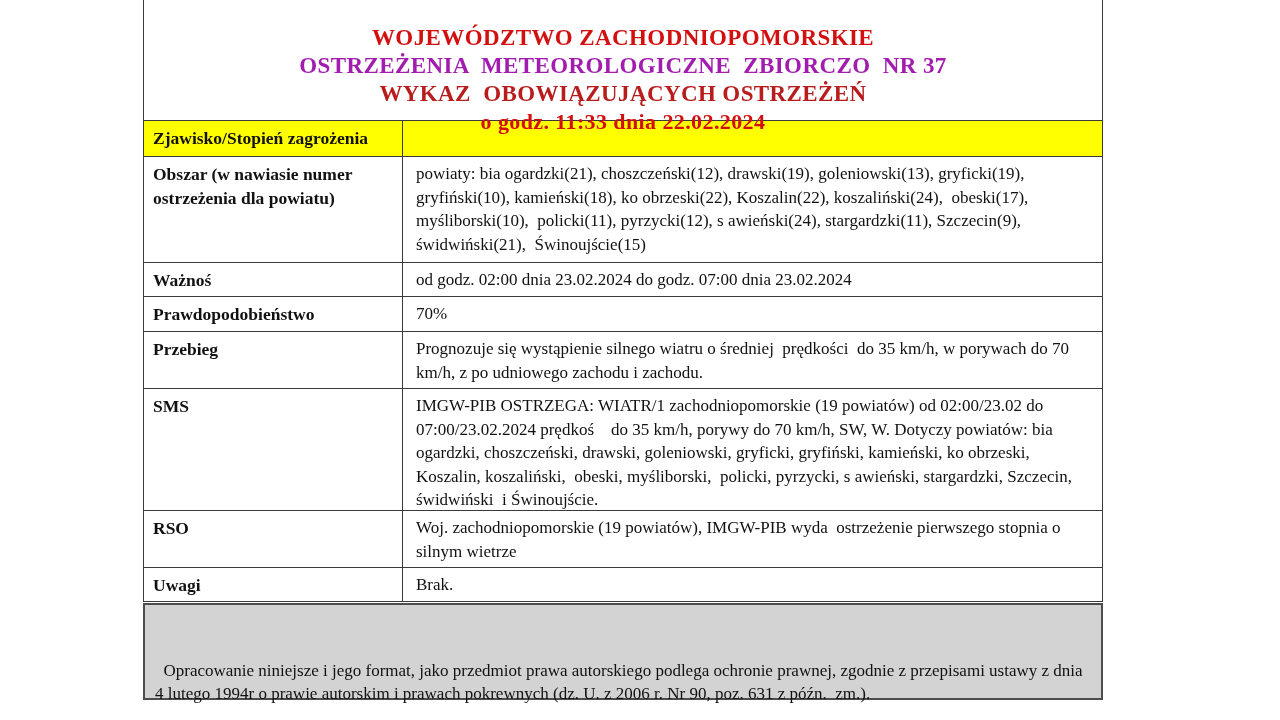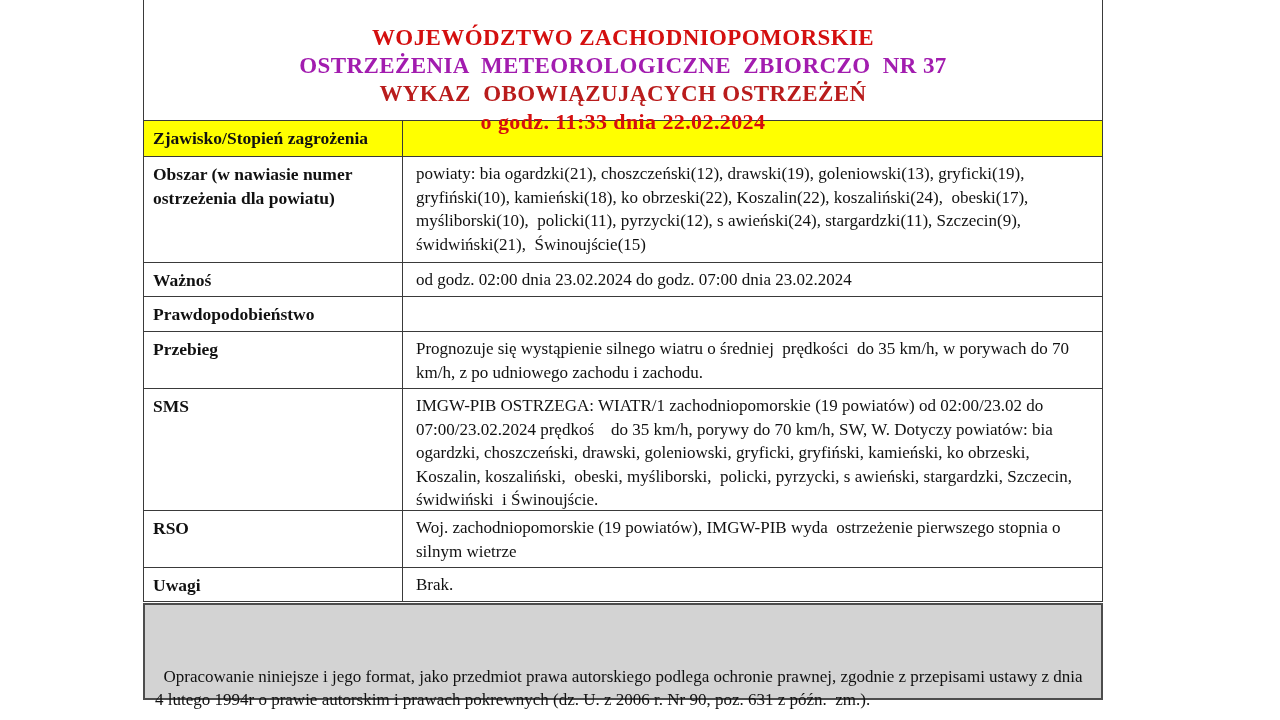--- a/index.html
+++ b/index.html
@@ -26,29 +26,29 @@
     padding:5px 6px 0 9px; white-space:pre-wrap;
   }
   .t-value {
     flex:1; font-size:17px; line-height:23.5px;
     padding:5px 12px 0 13px; white-space:pre-wrap;
   }
 
   .r-phenomenon { height:36px;flex-direction:column; }
   .r-area       { height:106px; }
   .r-validity   { height:34px; }
-  .r-probability{ height:35px;flex-direction:column; }
+  .r-probability{ height:35px; }
   .r-course     { height:57px; }
   .r-sms        { height:122px; }
   .r-rso        { height:57px; }
   .r-remarks    { height:35px; border-bottom:1px solid #3a3a3a; }
 
   .copyright-box {
     position:absolute; left:143px; top:603px; width:960px; height:97px;
-    border:2px solid #4d4d4d; padding:14px 10px 0 10px;
+    border:2px solid #4d4d4d; padding:8px 10px 0 10px;
     font-size:17px; line-height:23px; white-space:pre-wrap;
   }
 </style>
 </head>
 <body>
 
 <div class="doc-table">
 
   <div class="doc-header">
     <div class="h-line" style="color: rgb(212, 15, 15);">WOJEWÓDZTWO ZACHODNIOPOMORSKIE</div>

